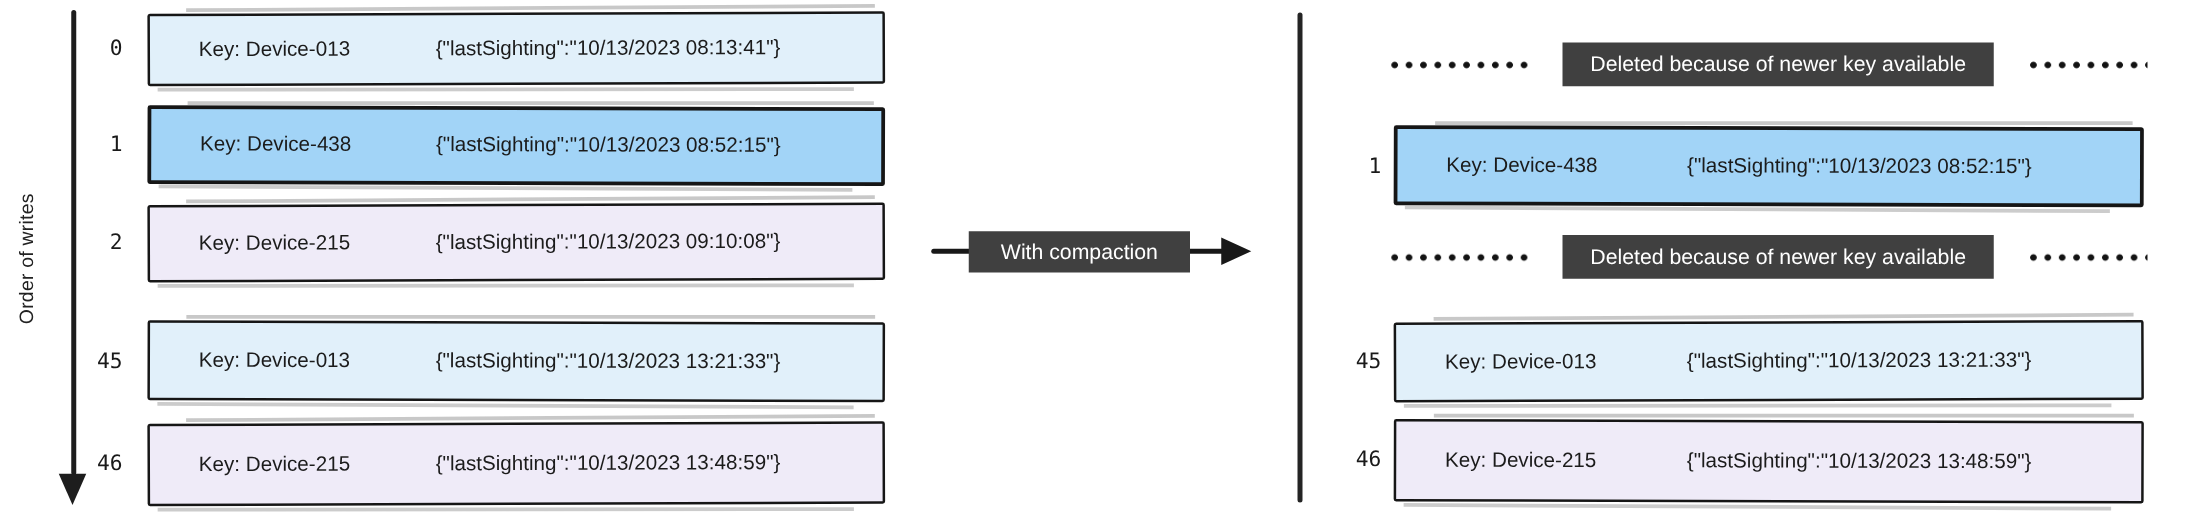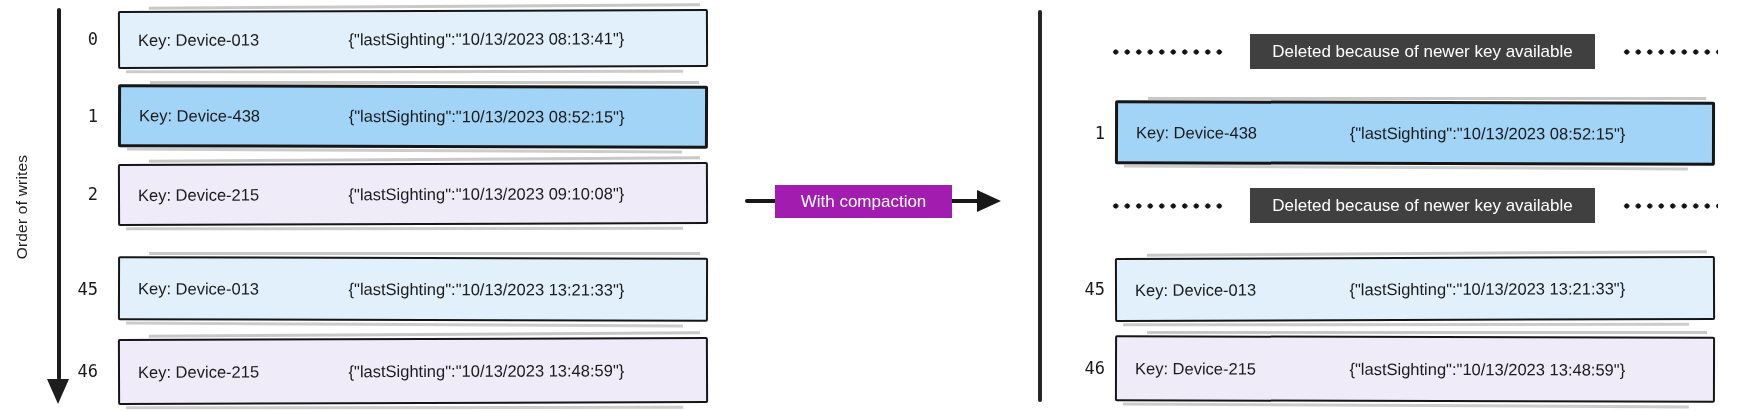--- a/index.html
+++ b/index.html
@@ -37,21 +37,21 @@
   
   .box{
     position:absolute;
     border:2.5px solid #161616;border-radius:2px;
     display:flex;align-items:center;
     box-sizing:border-box;
   }
   .box.l{left:118px;width:590px;}
   .box.r{left:1115px;width:600px;}
   .box.heavy{border-width:3px;}
-  .box .key{margin-left:18px;font-size:16.5px;color:#1b1b1b;}
+  .box .key{margin-left:39px;font-size:16.5px;color:#1b1b1b;}
   .box .payload{position:absolute;left:39%;font-size:16.5px;color:#1b1b1b;white-space:nowrap;}
   
   .box::before{
     content:"";position:absolute;left:5%;right:1%;top:-7px;height:3px;
     background:#9a9a9a;opacity:.55;transform:rotate(-0.15deg);
   }
   .box::after{
     content:"";position:absolute;left:1%;right:4%;bottom:-7px;height:3px;
     background:#9a9a9a;opacity:.5;transform:rotate(0.15deg);
   }
@@ -62,21 +62,21 @@
     position:absolute;left:745px;top:199px;width:237px;height:3.5px;
     background:#181818;border-radius:2px;
   }
   .mid-arrowhead{
     position:absolute;left:977px;top:190px;width:0;height:0;
     border-top:11px solid transparent;border-bottom:11px solid transparent;
     border-left:24px solid #181818;
   }
   .mid-label{
     position:absolute;left:775px;top:185px;width:177px;height:33px;
-    background:#a21caf;color:#ffffff;
+    background:#404040;color:#ffffff;
     display:flex;align-items:center;justify-content:center;
     font-size:17px;
   }
   
   .right-line{
     position:absolute;left:1038px;top:10px;width:4px;height:392px;
     background:#242424;border-radius:2px;
   }
   .deleted-row{
     position:absolute;left:1110px;width:608px;height:35px;

